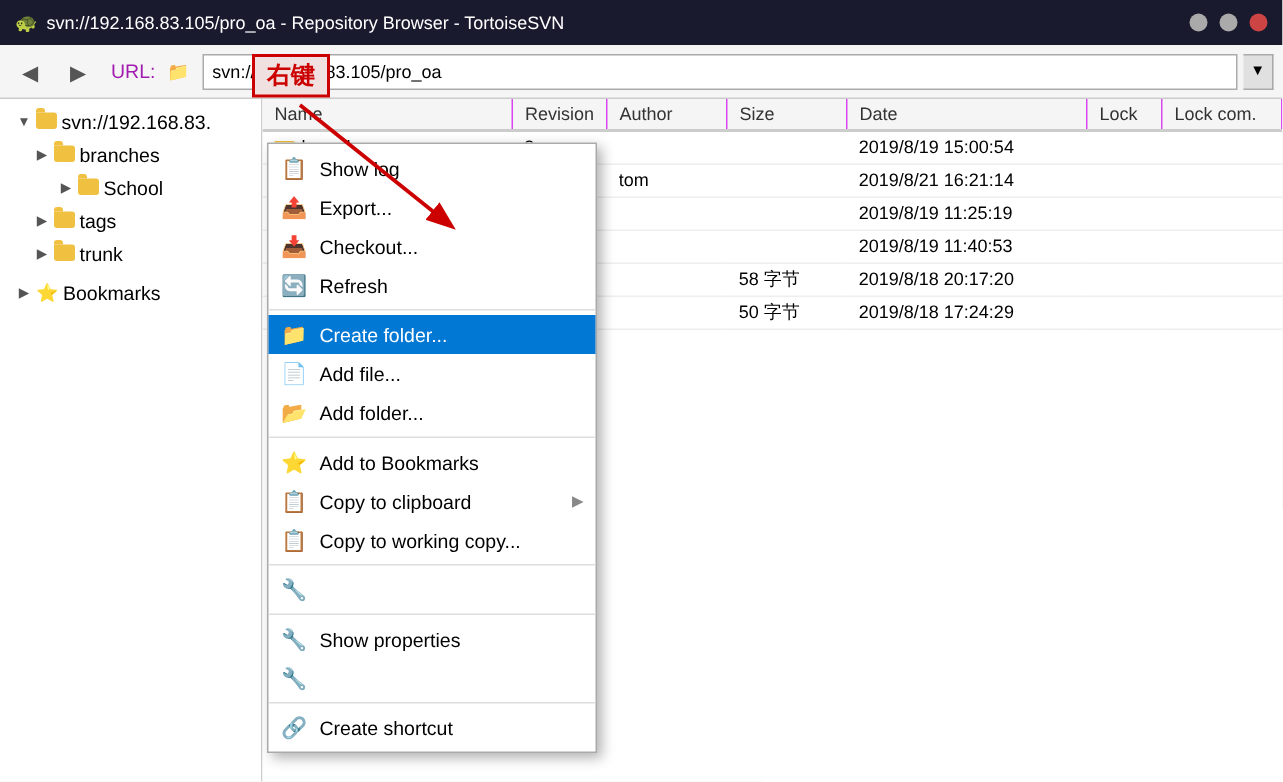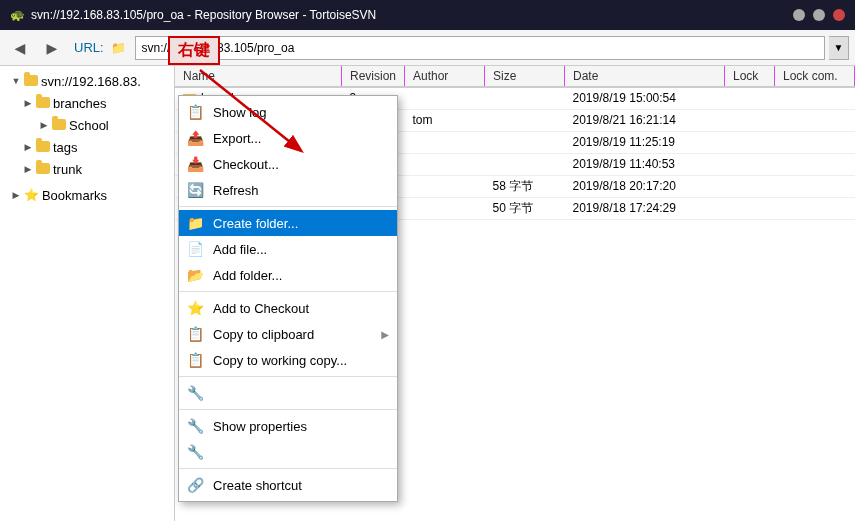--- a/index.html
+++ b/index.html
@@ -54,21 +54,21 @@
       display: flex;
       align-items: center;
       justify-content: center;
       font-size: 14px;
       color: #555;
       border-radius: 3px;
     }
     .url-label {
       font-size: 13px;
       margin: 0 4px;
-      color: #0369a1;
+      color: #a21caf;
     }
     .url-input {
       flex: 1;
       height: 24px;
       border: 1px solid #aaa;
       padding: 2px 6px;
       font-size: 12px;
       background: white;
     }
     .url-dropdown {
@@ -439,21 +439,21 @@
 
       </div>
     <div class="menu-item">
         <span class="menu-icon">📂</span>
         <span class="menu-text">Add folder...</span>
 
       </div>
     <div class="menu-separator"></div>
     <div class="menu-item">
         <span class="menu-icon">⭐</span>
-        <span class="menu-text">Add to Checkout</span>
+        <span class="menu-text">Add to Bookmarks</span>
 
       </div>
     <div class="menu-item">
         <span class="menu-icon">📋</span>
         <span class="menu-text">Copy to clipboard</span>
         <span class="menu-arrow">▶</span>
       </div>
     <div class="menu-item">
         <span class="menu-icon">📋</span>
         <span class="menu-text">Copy to working copy...</span>

